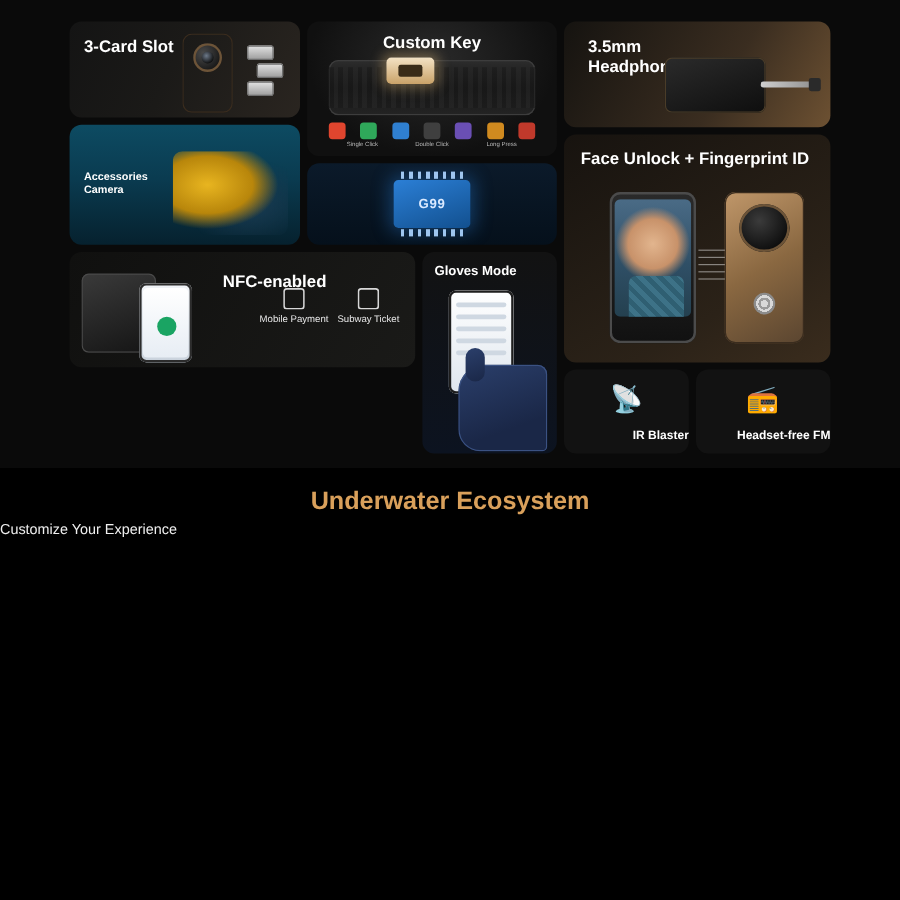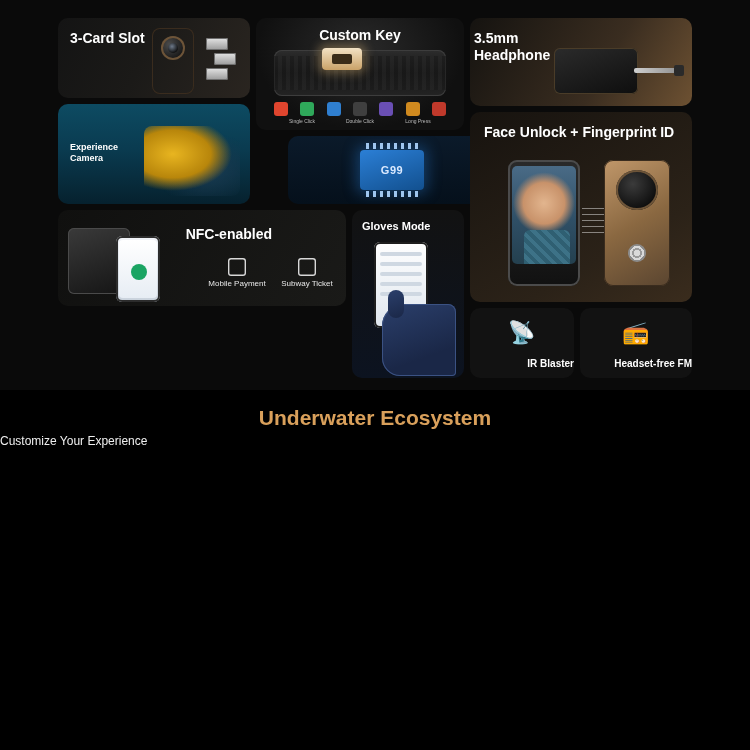--- a/index.html
+++ b/index.html
@@ -93,21 +93,21 @@
   .ck-ico {
     width: 14px; height: 14px; border-radius: 3px;
     display:flex; align-items:center; justify-content:center; font-size: 8px; color:#fff;
   }
   .ck-sub { position:absolute; left:18px; top:100px; width:172px; display:flex; justify-content:space-between; }
   .ck-sub span { font-size: 5px; color:#b9b9b9; width: 56px; text-align:center; }
 
   
   #card-headphone { left: 470px; top: 18px; width: 222px; height: 88px;
     background: linear-gradient(120deg,#151310 0%,#3a2d20 60%,#6d5132 100%); }
-  #card-headphone .t { position:absolute; left:4px; top:12px; }
+  #card-headphone .t { position:absolute; left:20px; top:12px; }
   .hp-jack { position:absolute; right: 6px; top: 30px; width: 130px; height: 46px; }
   .hp-body { position:absolute; right: 48px; top: 0; width: 84px; height: 46px; border-radius: 6px;
     background: linear-gradient(160deg,#2b2b2b,#0e0e0e); box-shadow: inset 0 0 0 1px #4a3c28; }
   .hp-plug { position:absolute; right: 6px; top: 20px; width: 46px; height: 5px; border-radius:2px;
     background: linear-gradient(90deg,#cfcfcf,#8e8e8e); }
   .hp-plug:after { content:""; position:absolute; right:-4px; top:-3px; width:10px; height:11px; border-radius:2px; background:#2a2a2a; }
 
   
   #card-underwater { left: 58px; top: 104px; width: 192px; height: 100px;
     background: linear-gradient(180deg,#0d4b62 0%,#0a3b50 45%,#06212e 100%); }
@@ -160,21 +160,21 @@
     background: radial-gradient(circle,#d9d9d9 0 3px,#9a9a9a 3px 5px,#d9d9d9 5px 7px,#8c8c8c 7px 9px);
   }
   .fu-rays { position:absolute; left: 112px; top: 92px; width: 28px; height: 34px; }
   .fu-rays i { position:absolute; left:0; width: 26px; height: 1px; background: rgba(255,255,255,.45); }
   .fu-rays i:nth-child(1){ top: 4px; } .fu-rays i:nth-child(2){ top: 10px; }
   .fu-rays i:nth-child(3){ top: 16px; } .fu-rays i:nth-child(4){ top: 22px; }
   .fu-rays i:nth-child(5){ top: 28px; }
 
   
   #card-chipset { left: 256px; top: 136px; width: 208px; height: 68px;
-    background: linear-gradient(180deg,#0b1a2a 0%,#05101b 100%); margin-left: 32px; }
+    background: linear-gradient(180deg,#0b1a2a 0%,#05101b 100%); }
   .chip {
     position:absolute; left: 50%; top: 50%; transform: translate(-50%,-50%);
     width: 64px; height: 40px; border-radius: 4px;
     background: linear-gradient(160deg,#2b7fd6,#12508f);
     box-shadow: 0 0 14px 4px rgba(40,130,220,.35);
     display:flex; align-items:center; justify-content:center;
     font-size: 11px; font-weight: bold; color:#dbeaff; letter-spacing:.5px;
   }
   .chip:before, .chip:after {
     content:""; position:absolute; top:-7px; left: 6px; right:6px; height: 6px;
@@ -197,21 +197,21 @@
     box-shadow: inset 0 0 0 2px #2c2c2c;
   }
   .nfc-phone .scr {
     position:absolute; left: 3px; top: 4px; right:3px; bottom: 4px; border-radius:4px;
     background: linear-gradient(180deg,#ffffff,#e7edf4);
   }
   .nfc-phone .scr:after {
     content:""; position:absolute; left: 12px; top: 24px; width: 16px; height: 16px; border-radius: 50%;
     background: #1aa463;
   }
-  .nfc-feats { position:absolute; left: 148px; top: 48px; width: 132px; display:flex; justify-content:space-between; }
+  .nfc-feats { position:absolute; left: 148px; top: 30px; width: 132px; display:flex; justify-content:flex-end; }
   .nfc-feat { text-align:center; width: 62px; }
   .nfc-feat .ic {
     width: 18px; height: 18px; margin: 0 auto 3px; border-radius: 3px;
     box-shadow: inset 0 0 0 1.4px #d8d8d8;
   }
 
   
   #card-gloves { left: 352px; top: 210px; width: 112px; height: 168px;
     background: linear-gradient(180deg,#121212 0%,#0c1320 100%); }
   #card-gloves .t { position:absolute; left: 10px; top: 10px; font-size: 11px; font-weight:bold; }
@@ -311,21 +311,21 @@
         <div class="card-title">Headphone Jack</div>
       </div>
       <div class="hp-jack">
         <div class="hp-body"></div>
         <div class="hp-plug"></div>
       </div>
     </div>
 
     <div class="card" id="card-underwater">
       <div class="t">
-        <div>Experience</div>
+        <div>Accessories</div>
         <div>Camera</div>
       </div>
       <div class="uw-diver uw-bubbles"></div>
     </div>
 
     <div class="card" id="card-chipset">
       <div class="chip">G99</div>
     </div>
 
     <div class="card" id="card-faceunlock">

